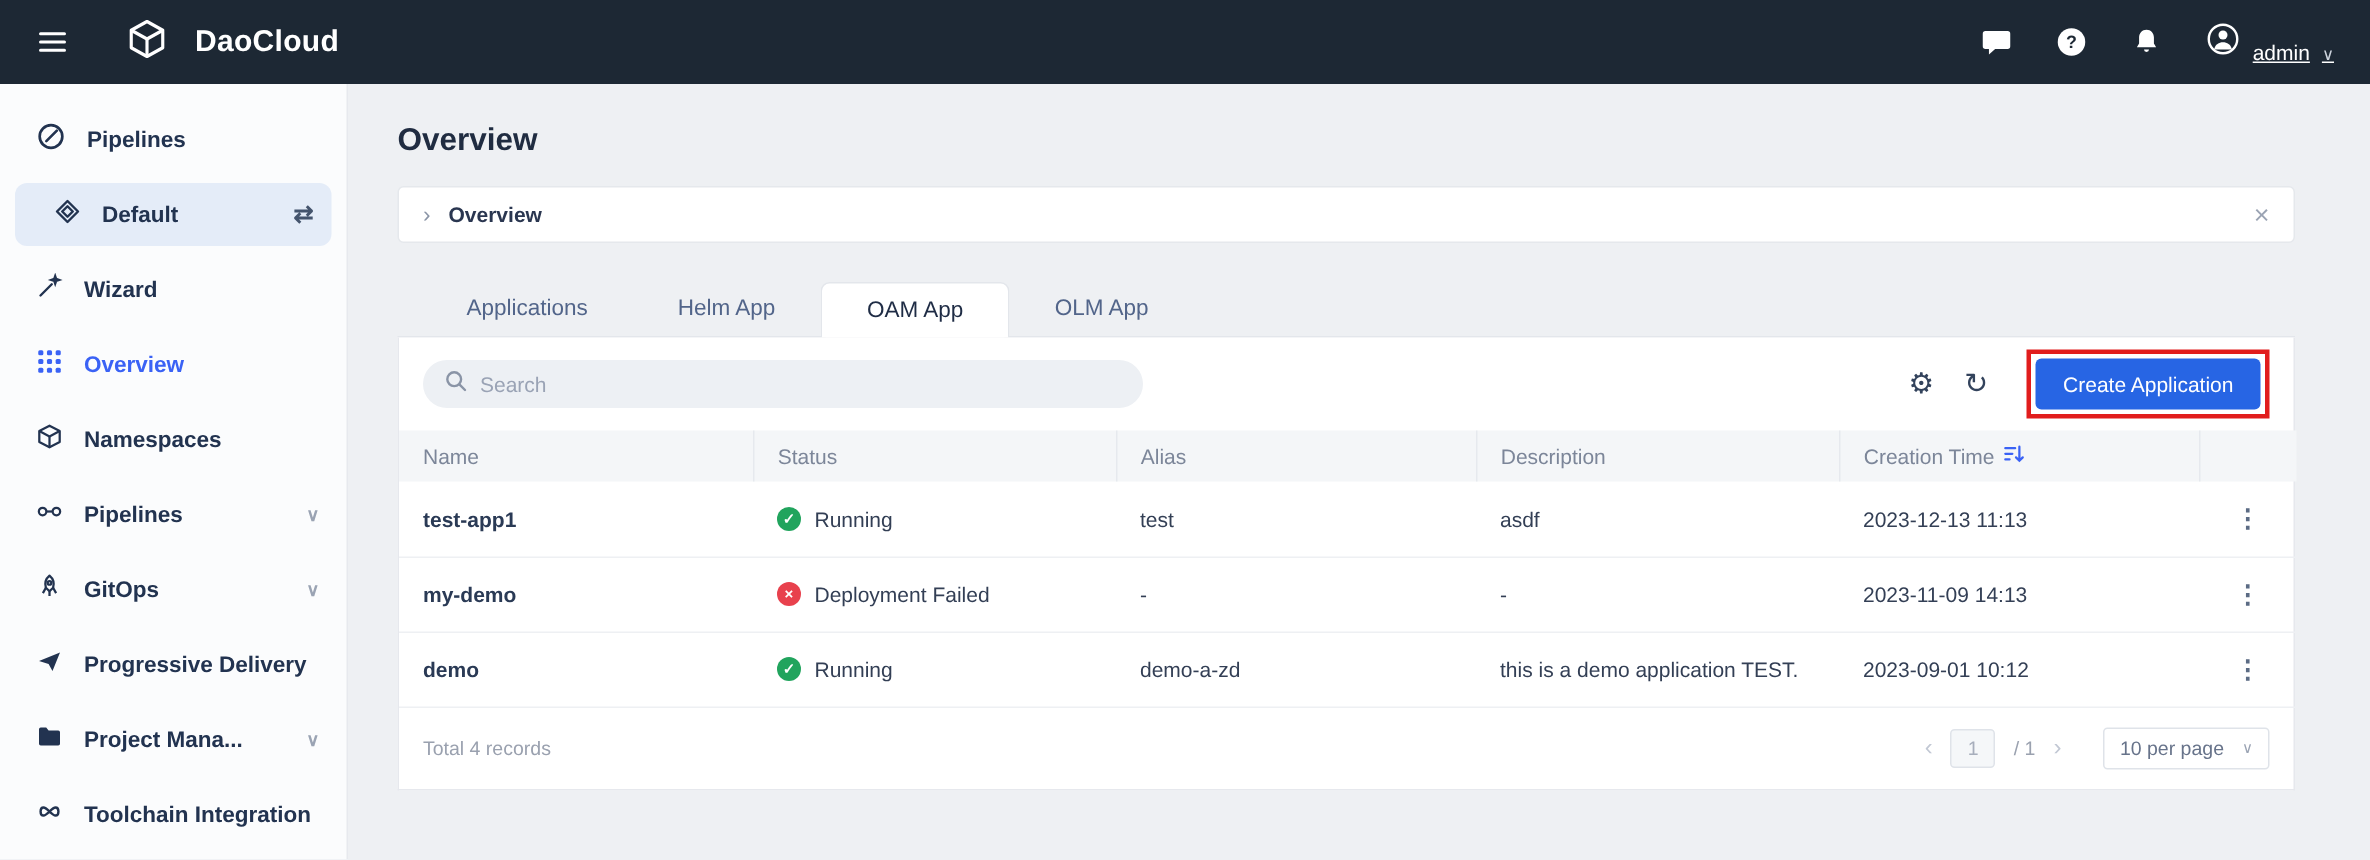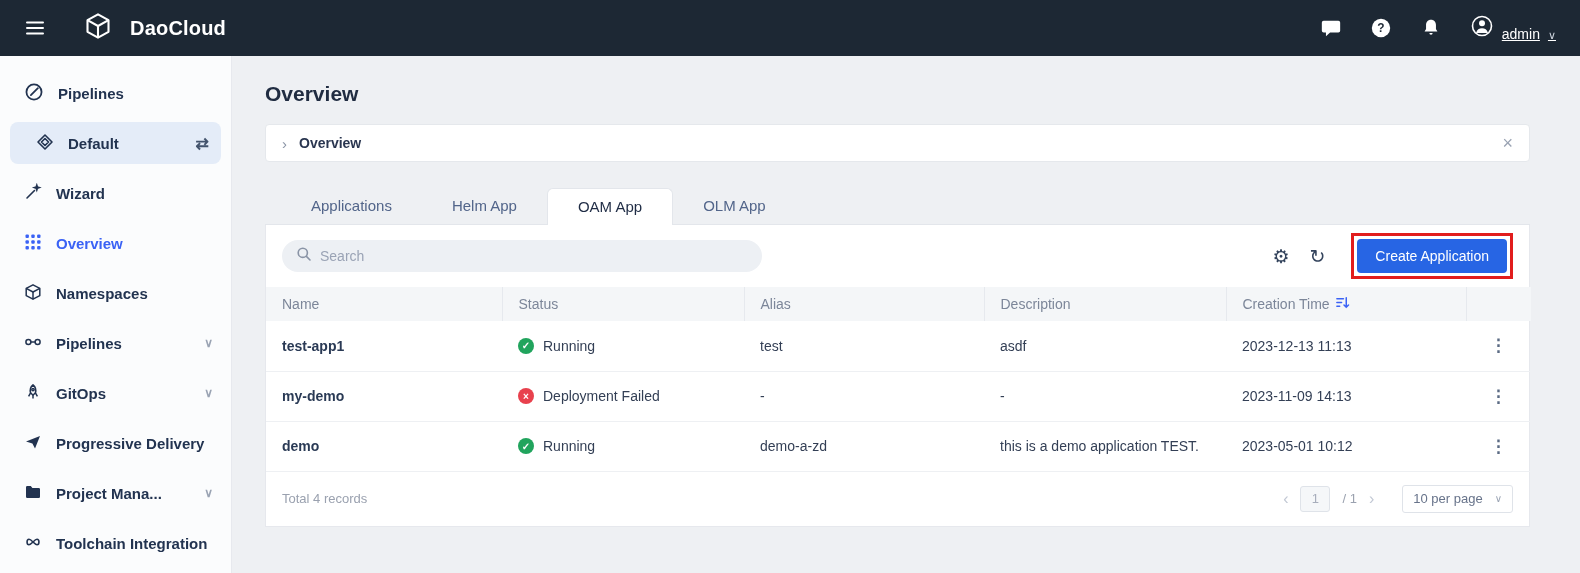--- a/index.html
+++ b/index.html
@@ -311,21 +311,21 @@
   <tr>
     <td class="c-name">demo</td>
     <td>
       <span class="status success">
         <span class="sicon">✓</span>
         <span>Running</span>
       </span>
     </td>
     <td>demo-a-zd</td>
     <td>this is a demo application TEST.</td>
-    <td>2023-05-01 10:12</td>
+    <td>2023-09-01 10:12</td>
     <td>
       <button class="more">⋮</button>
     </td>
   </tr>
 </tbody>
       </table>
 
       <div class="tfoot">
         <span class="total">Total 4 records</span>
         <div class="pager">

